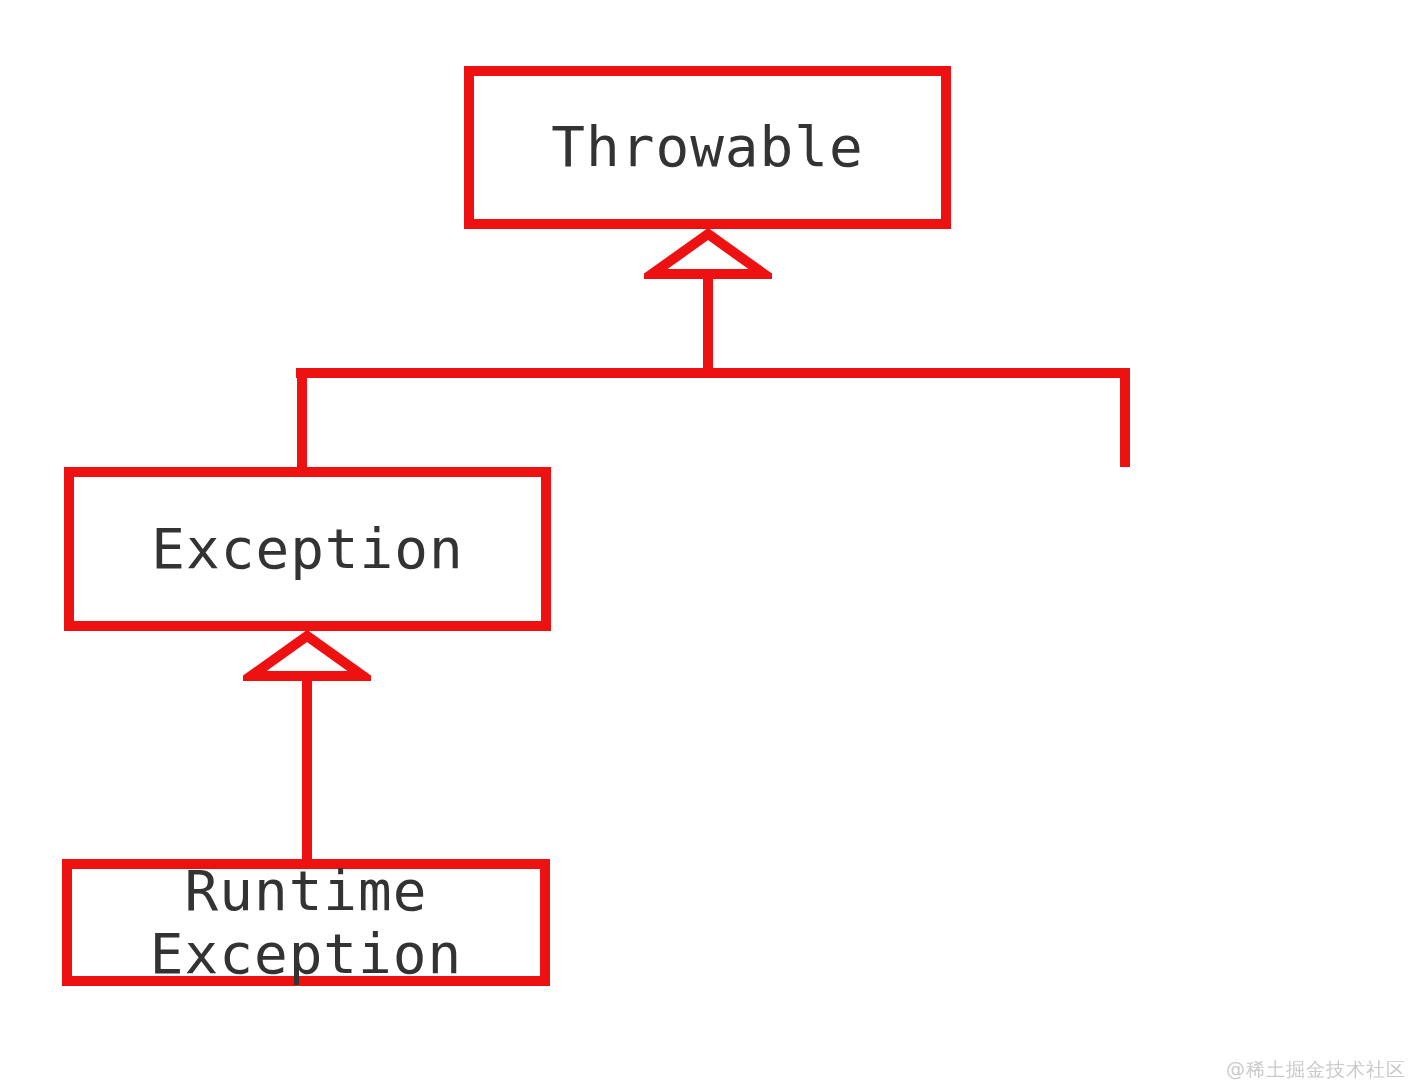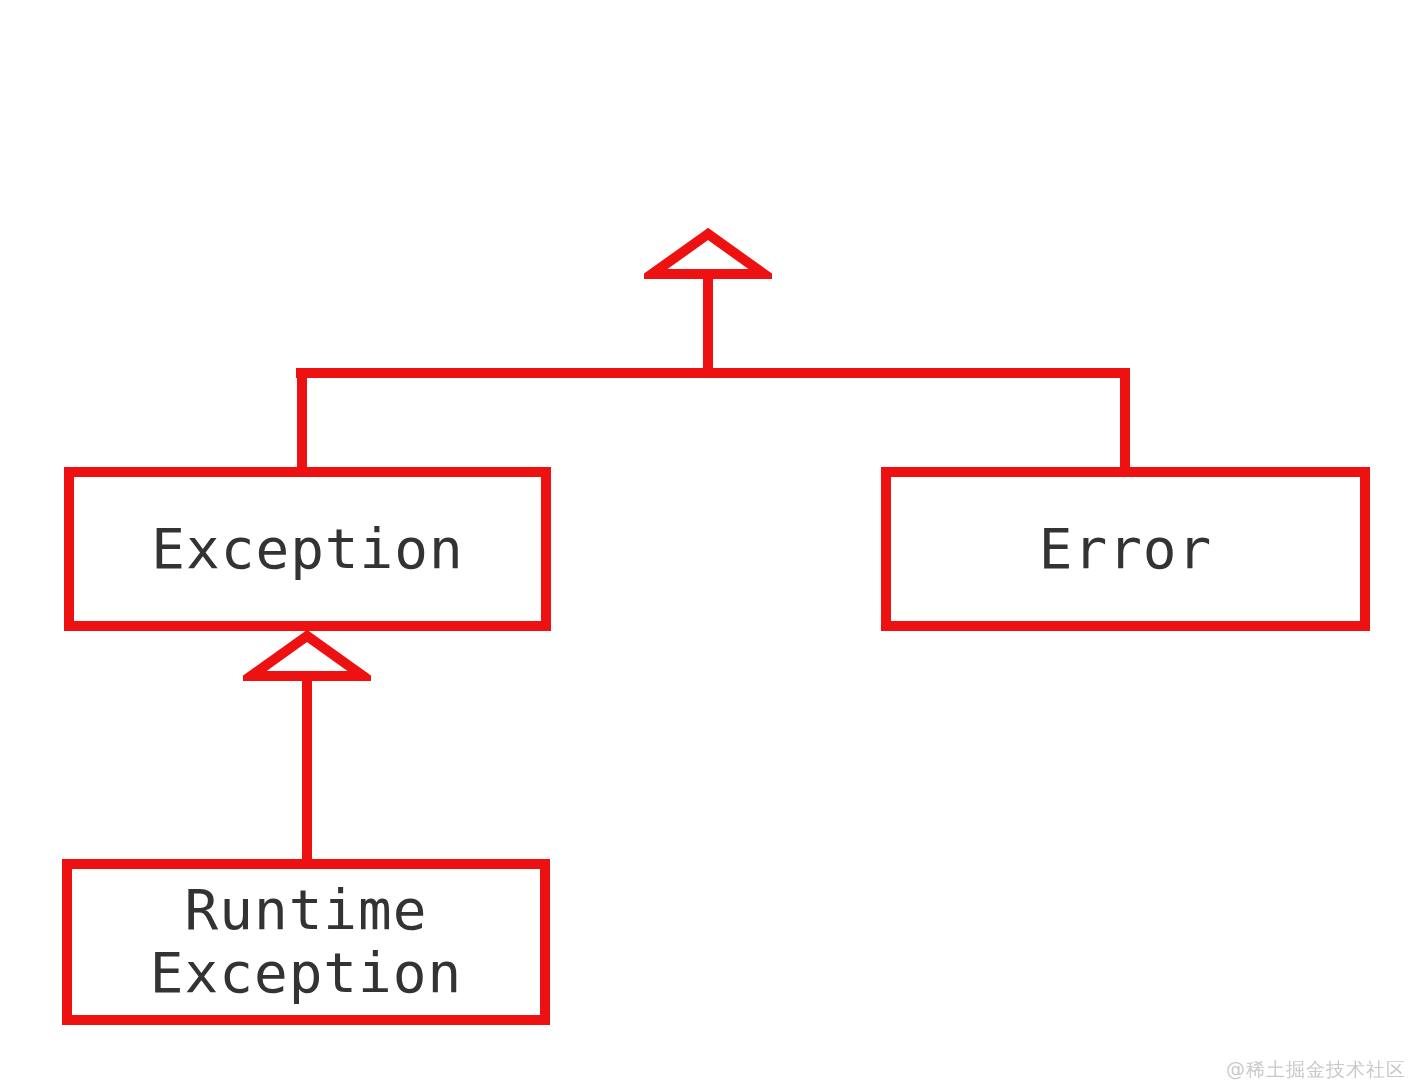--- a/index.html
+++ b/index.html
@@ -29,21 +29,21 @@
     font-size: 56px;
     line-height: 1.12;
     color: var(--node-text);
     text-align: center;
     white-space: pre-line;
     letter-spacing: 1px;
   }
   .node-throwable  { left: 464px; top:  66px; width: 487px; height: 163px; }
   .node-exception  { left:  64px; top: 467px; width: 487px; height: 164px; }
   .node-error      { left: 881px; top: 467px; width: 489px; height: 164px; }
-  .node-runtime    { left:  62px; top: 859px; width: 488px; height: 166px; }
+  .node-runtime    { left:  62px; top: 859px; width: 488px; height: 127px; }
 
   .edge-line {
     position: absolute;
     background: var(--accent);
   }
   
   .stem-throwable   { left: 703px; top: 276px; width: 10px; height: 97px; }
   
   .branch-bar       { left: 296px; top: 368px; width: 834px; height: 10px; }
   
@@ -75,28 +75,28 @@
     font-size: 19px;
     color: var(--watermark);
     letter-spacing: 1px;
   }
 </style>
 </head>
 <body>
 
 <div class="canvas">
 
+  <div class="node node-throwable">
+    <span class="node-label">Throwable</span>
+  </div>
 
   <div class="node node-exception">
     <span class="node-label">Exception</span>
   </div>
 
-  <div class="node node-error">
-    <span class="node-label">Error</span>
-  </div>
 
   <div class="node node-runtime">
     <span class="node-label">Runtime
 Exception</span>
   </div>
 
   <svg class="tri tri-throwable" viewBox="0 0 128 54" aria-hidden="true">
     <polygon points="64,7 8,47 120,47"></polygon>
   </svg>
 

